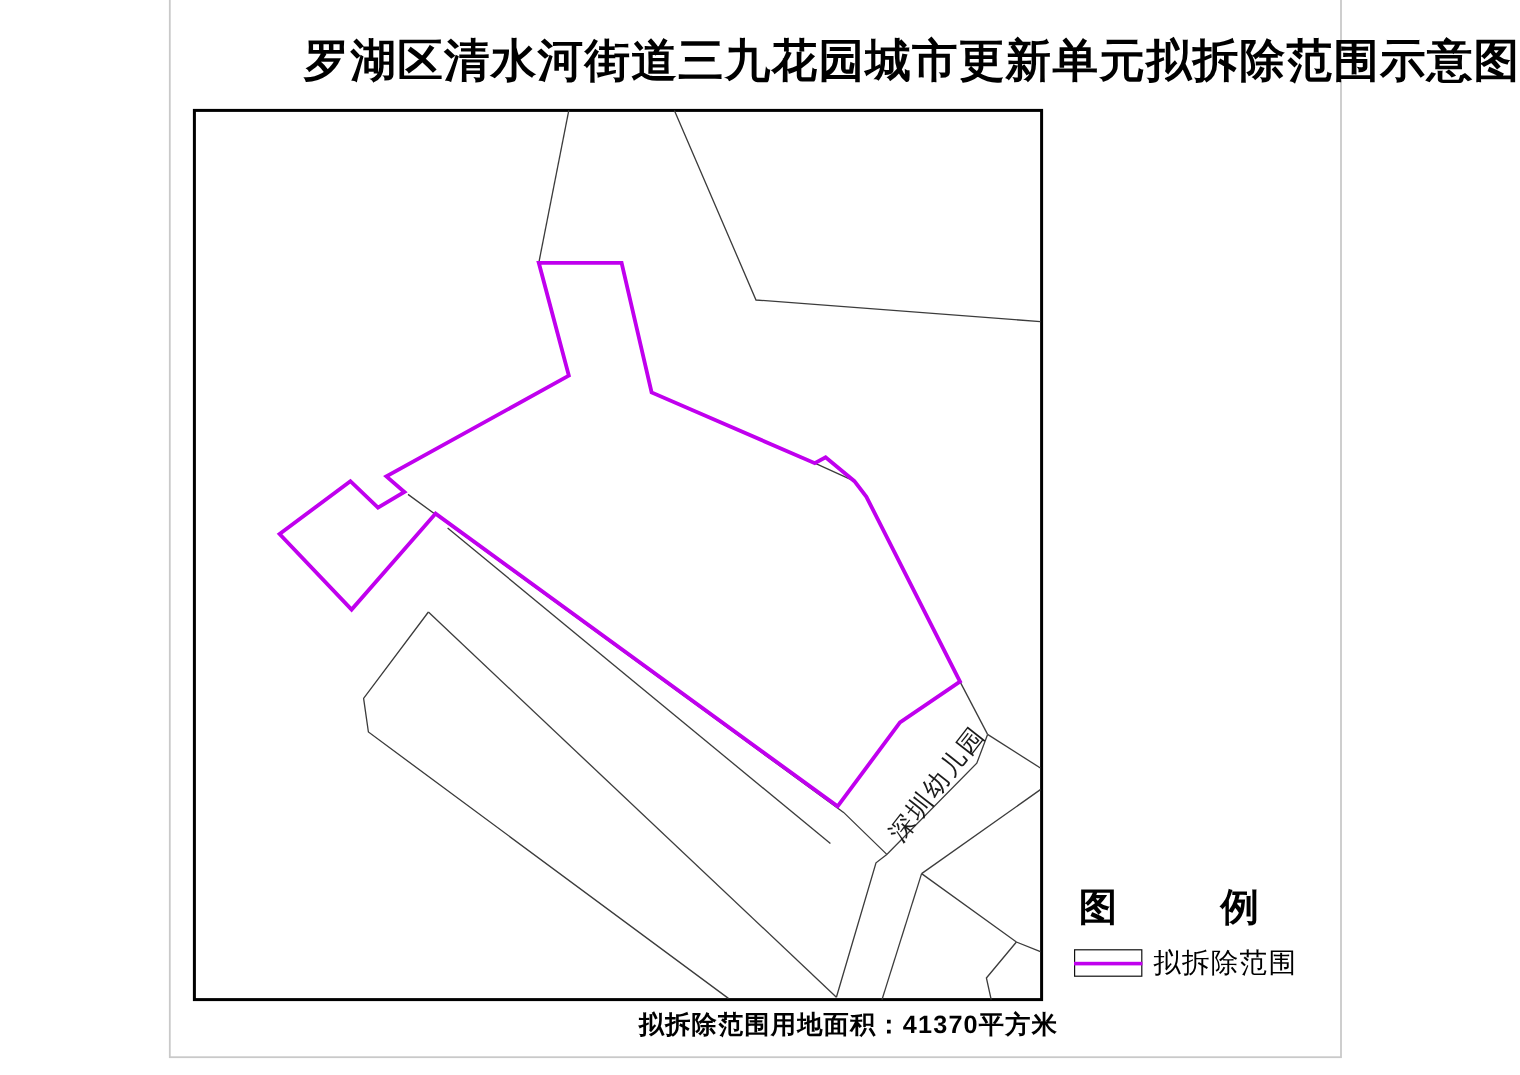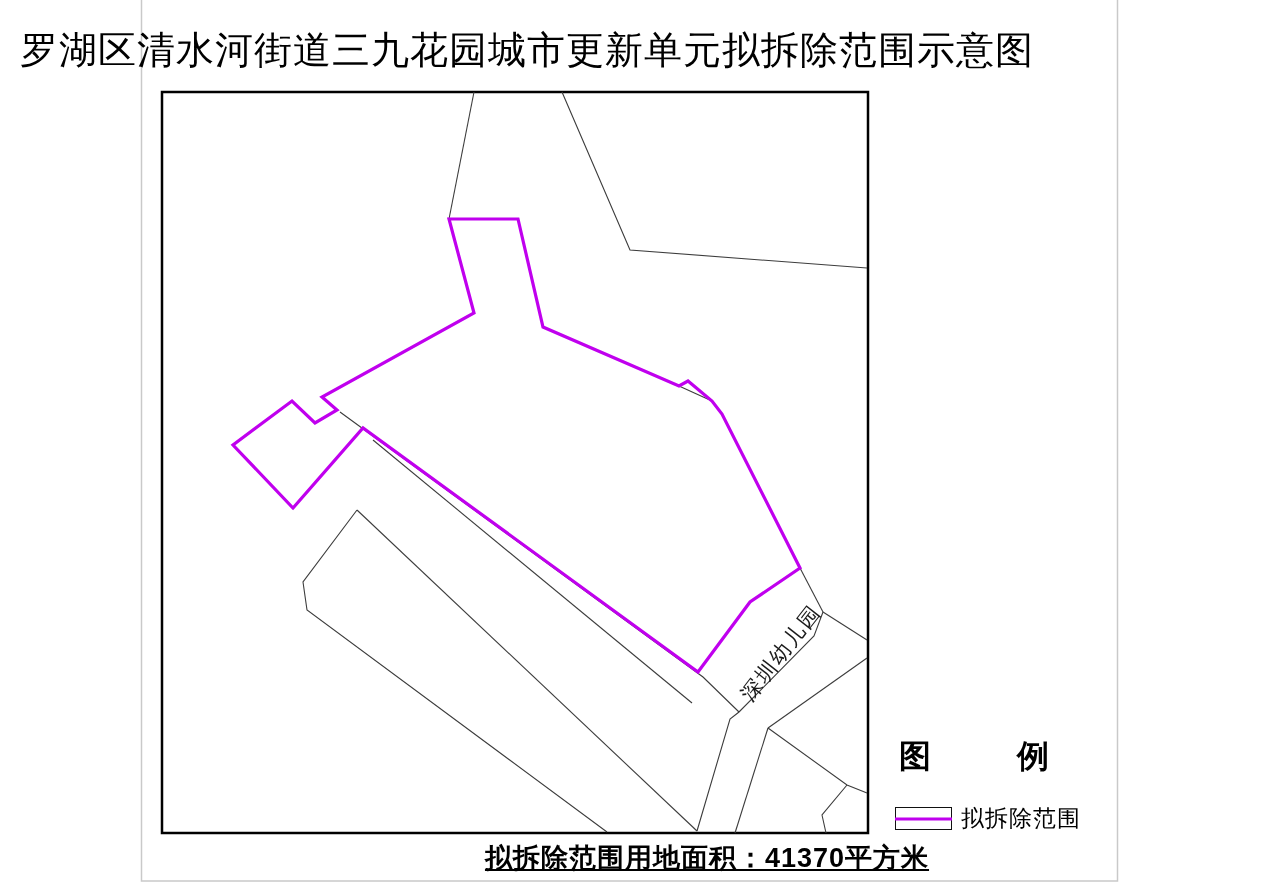--- a/index.html
+++ b/index.html
@@ -11,46 +11,45 @@
   html,body{margin:0;padding:0;}
   body{
     width:1267px;height:896px;position:relative;overflow:hidden;
     background:#ffffff;
     font-family:"Liberation Sans", sans-serif;
     color:#000;
   }
   .map-svg{position:absolute;left:0;top:0;}
   .page-title{
     position:absolute;left:0;right:0;top:25px;
-    text-align:left;
-    font-size:38px;font-weight:400;letter-spacing:1px;
+    text-align:right;
+    font-size:38px;font-weight:700;letter-spacing:1px;
     white-space:nowrap;
     padding-left:20px;
   }
   .kindergarten-label{
     position:absolute;left:781px;top:653px;
     transform:translate(-50%,-50%) rotate(-52deg);
     font-size:21px;letter-spacing:2px;white-space:nowrap;
     color:#1a1a1a;
   }
   .area-caption{
     position:absolute;left:707px;top:840px;
     transform:translateX(-50%);
-    font-size:27px;font-weight:700;letter-spacing:1px;
+    font-size:21px;font-weight:700;letter-spacing:1px;
     white-space:nowrap;
-    text-decoration:underline;
   }
   .legend{position:absolute;left:895px;top:735px;width:200px;}
   .legend-title{
     display:flex;justify-content:space-between;
     width:150px;margin-left:4px;
     font-size:32px;font-weight:600;
   }
   .legend-row{
-    display:flex;align-items:center;margin-top:24px;
+    display:flex;align-items:center;margin-top:8px;
   }
   .legend-row .label{
     margin-left:9px;font-size:23px;letter-spacing:1px;white-space:nowrap;
   }
   .sym-demolition{
     position:relative;display:inline-block;
     width:57px;height:23px;
     background:#fff;border:1.5px solid #111;
     box-sizing:border-box;flex:0 0 auto;
   }

